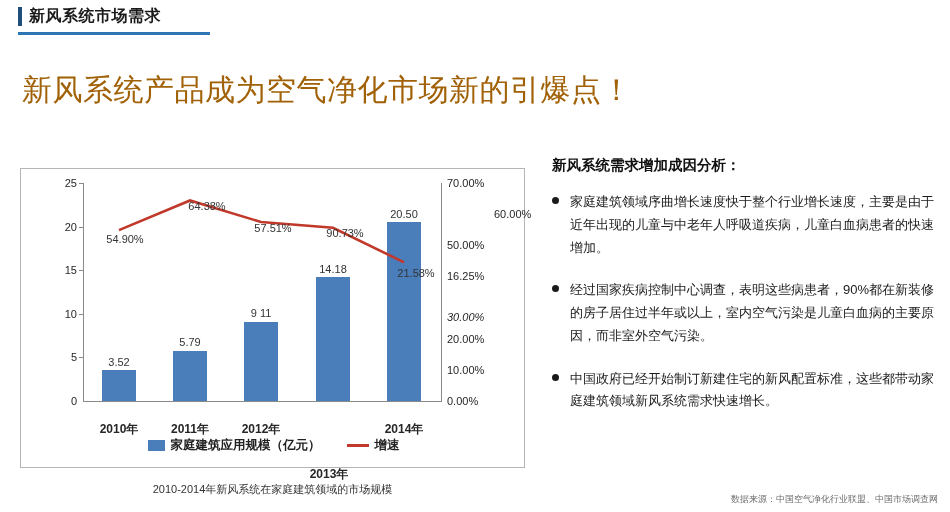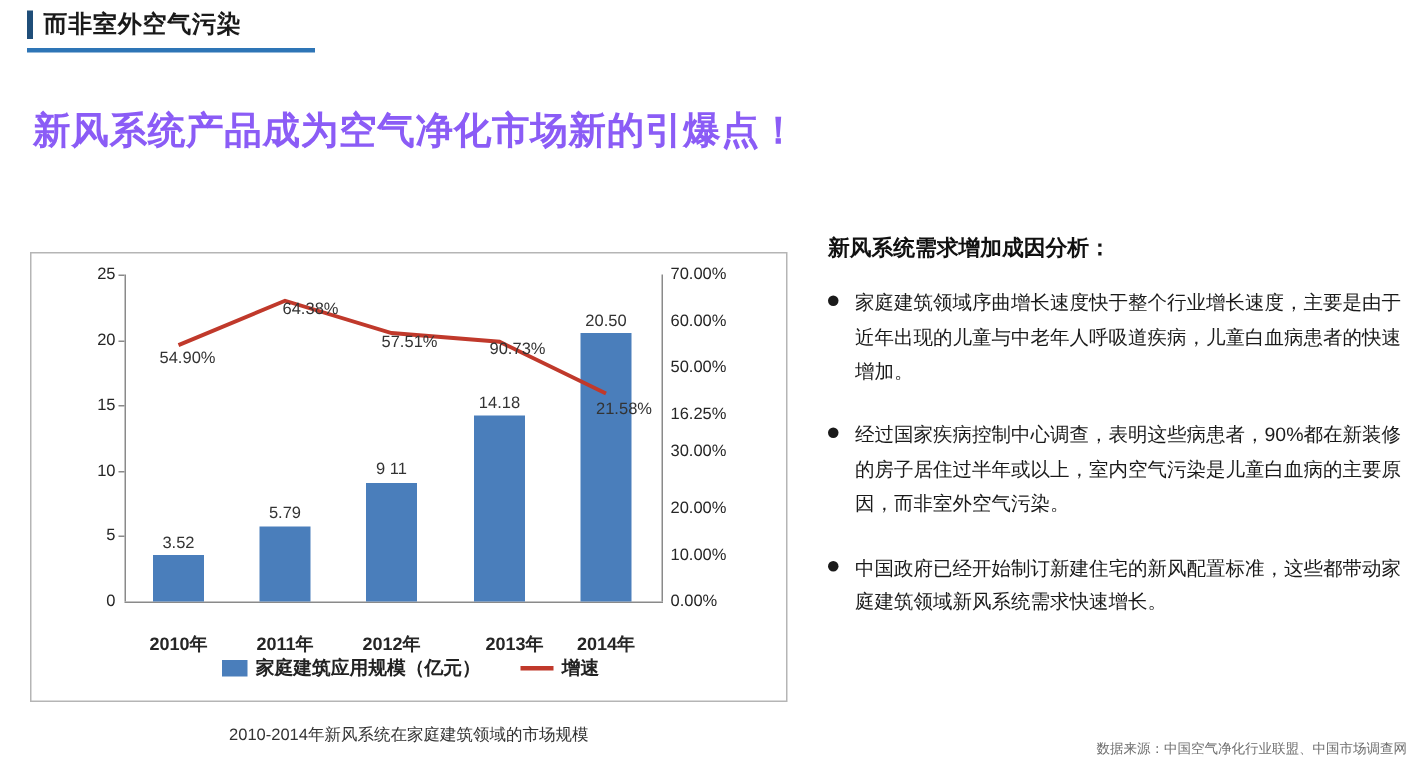--- a/index.html
+++ b/index.html
@@ -44,23 +44,23 @@
     left: 18px;
     top: 32px;
     width: 192px;
     height: 3px;
     background: #2e75b6;
   }
   .headline {
     position: absolute;
     left: 22px;
     top: 70px;
-    font-size: 25px;
-    font-weight: bold;
-    color: #8b5cf6;
+    font-size: 30px;
+    font-weight: normal;
+    color: #a16207;
     letter-spacing: 0.5px;
   }
   .subnote {
     position: absolute;
     left: 18px;
     top: 132px;
     display: flex;
     align-items: flex-start;
   }
   .subnote .bar {
@@ -247,21 +247,21 @@
     color: #6d6d6d;
   }
 </style>
 </head>
 <body>
 
 <div class="page">
 
   <div class="slide-tag">
     <div class="bar"></div>
-    <div class="txt">而非室外空气污染</div>
+    <div class="txt">新风系统市场需求</div>
   </div>
   <div class="tag-underline"></div>
 
   <div class="headline">新风系统产品成为空气净化市场新的引爆点！</div>
 
 
   <div class="chart-panel">
 
     <div class="axis-line-y"></div>
     <div class="axis-line-y2"></div>
@@ -278,24 +278,24 @@
 
       <div class="tickmark" style="left:-4px; top:174.4px;"></div>
       <div class="tickmark" style="left:-4px; top:130.8px;"></div>
       <div class="tickmark" style="left:-4px; top:87.2px;"></div>
       <div class="tickmark" style="left:-4px; top:43.6px;"></div>
       <div class="tickmark" style="left:-4px; top:0px;"></div>
 
       <div class="ytick-r" style="top:218px;">0.00%</div>
       <div class="ytick-r" style="top:186.9px;">10.00%</div>
       <div class="ytick-r" style="top:155.7px;">20.00%</div>
-      <div class="ytick-r" style="top:118px;">30.00%</div>
+      <div class="ytick-r" style="top:134px;font-style:italic;">30.00%</div>
       <div class="ytick-r" style="top:93.4px;">16.25%</div>
       <div class="ytick-r" style="top:62.3px;">50.00%</div>
-      <div class="ytick-r" style="top:31.1px;">60.00%</div>
+      <div class="ytick-r" style="top:31.1px;margin-left:47px;">60.00%</div>
       <div class="ytick-r" style="top:0px;">70.00%</div>
 
       <div class="bar-col" style="left:19px; height:30.7px;"></div>
       <div class="bar-col" style="left:90px; height:50.5px;"></div>
       <div class="bar-col" style="left:161px; height:79.4px;"></div>
       <div class="bar-col" style="left:233px; height:123.6px;"></div>
       <div class="bar-col" style="left:304px; height:178.8px;"></div>
 
       <div class="bar-label" style="left:36px; top:173px;">3.52</div>
       <div class="bar-label" style="left:107px; top:153px;">5.79</div>
@@ -309,21 +309,21 @@
 
       <div class="line-label" style="left:42px; top:50px;">54.90%</div>
       <div class="line-label" style="left:124px; top:17px;">64.38%</div>
       <div class="line-label" style="left:190px; top:39px;">57.51%</div>
       <div class="line-label" style="left:262px; top:44px;">90.73%</div>
       <div class="line-label" style="left:333px; top:84px;">21.58%</div>
 
       <div class="xcat" style="left:36px;">2010年</div>
       <div class="xcat" style="left:107px;">2011年</div>
       <div class="xcat" style="left:178px;">2012年</div>
-      <div class="xcat" style="left:260px;">2013年</div>
+      <div class="xcat" style="left:246px;margin-top:45px;">2013年</div>
       <div class="xcat" style="left:321px;">2014年</div>
     </div>
 
     <div class="legend">
       <div class="legend-item">
         <span class="legend-swatch-bar"></span>
         <span>家庭建筑应用规模（亿元）</span>
       </div>
       <div class="legend-item">
         <span class="legend-swatch-line"></span>

